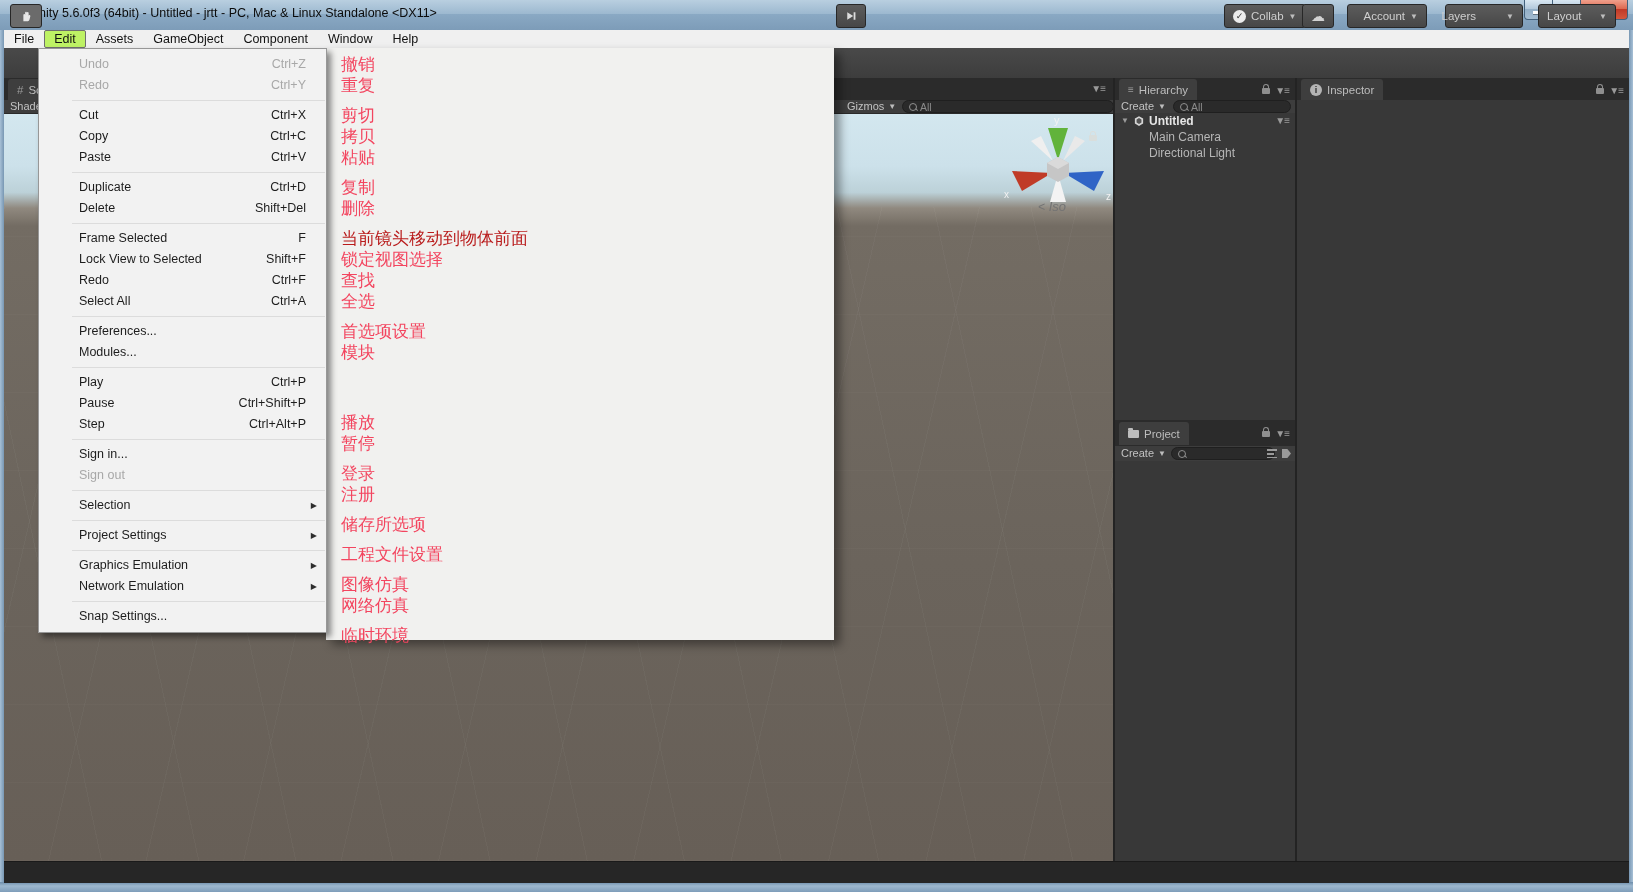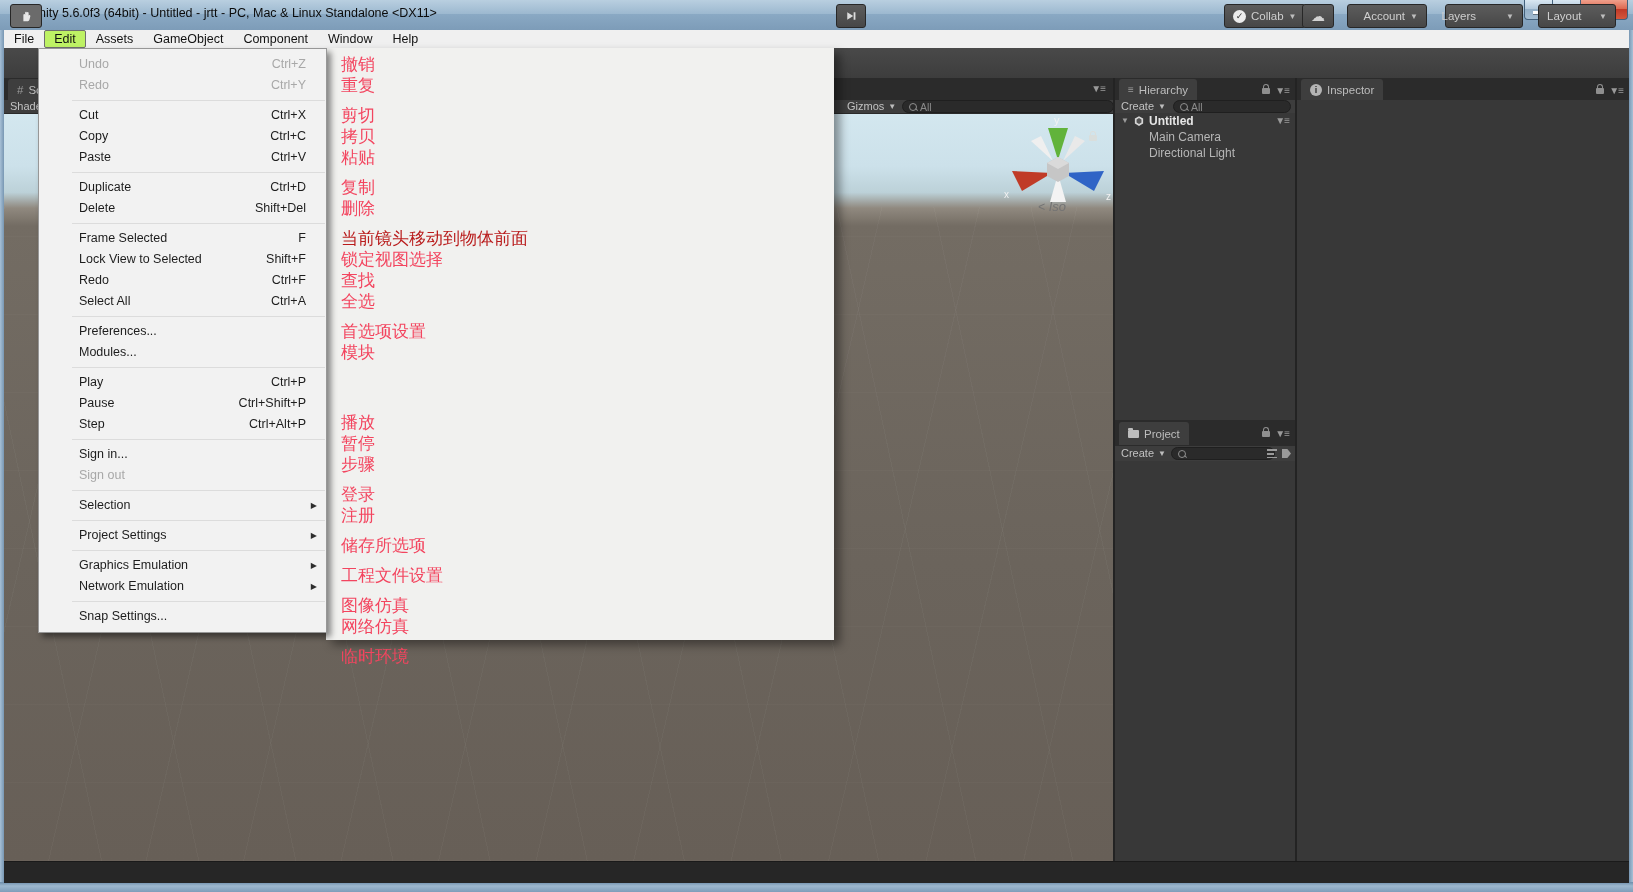--- a/index.html
+++ b/index.html
@@ -289,21 +289,20 @@
     <div class="tr-item" style="color: #b91c1c;">当前镜头移动到物体前面</div>
     <div class="tr-item" style="color: rgb(243, 69, 95);">锁定视图选择</div>
     <div class="tr-item" style="color: rgb(243, 69, 95);">查找</div>
     <div class="tr-item" style="color: rgb(243, 69, 95);">全选</div>
     <div class="tr-sep"></div>
     <div class="tr-item" style="color: rgb(243, 69, 95);">首选项设置</div>
     <div class="tr-item" style="color: rgb(243, 69, 95);">模块</div>
     <div class="tr-sep"></div>
     <div class="tr-item" style="color: rgb(243, 69, 95); margin-top: 40px;">播放</div>
     <div class="tr-item" style="color: rgb(243, 69, 95);">暂停</div>
-    <div class="tr-item" style="color: rgb(243, 69, 95);">步骤</div>
     <div class="tr-sep"></div>
     <div class="tr-item" style="color: rgb(243, 69, 95);">登录</div>
     <div class="tr-item" style="color: rgb(243, 69, 95);">注册</div>
     <div class="tr-sep"></div>
     <div class="tr-item" style="color: rgb(243, 69, 95);">储存所选项</div>
     <div class="tr-sep"></div>
     <div class="tr-item" style="color: rgb(243, 69, 95);">工程文件设置</div>
     <div class="tr-sep"></div>
     <div class="tr-item" style="color: rgb(243, 69, 95);">图像仿真</div>
     <div class="tr-item" style="color: rgb(243, 69, 95);">网络仿真</div>

